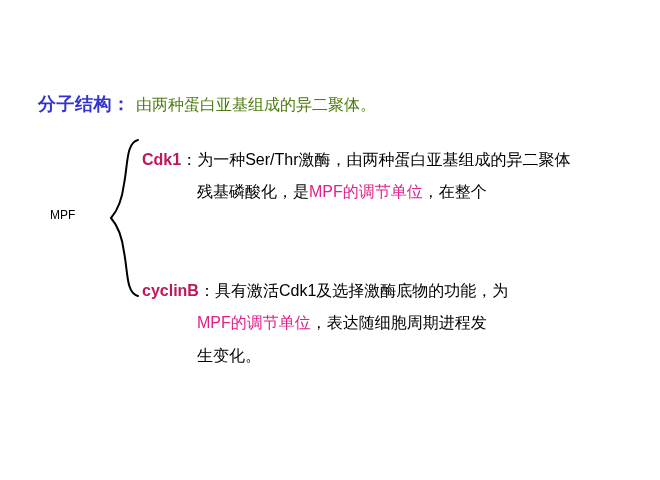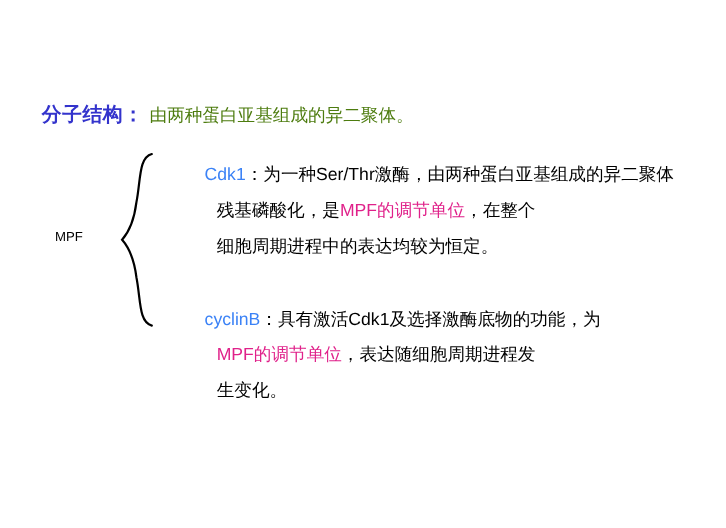--- a/index.html
+++ b/index.html
@@ -72,24 +72,23 @@
     top: 145px;
     width: 470px;
   }
   .block-cyclinb {
     position: absolute;
     left: 142px;
     top: 276px;
     width: 470px;
   }
   .term {
-    color: #3b82f6;
+    color: #be185d;
     font-size: 16px;
-    font-weight: normal;
-    margin-left: 44px;
+    font-weight: bold;
   }
   .term-colon {
     color: #000000;
     font-size: 16px;
   }
   .body-line {
     font-size: 16px;
     color: #000000;
     line-height: 33px;
     white-space: nowrap;
@@ -126,23 +125,20 @@
     </svg>
   </div>
 
   <div class="block-cdk1">
     <div class="body-line first">
       <span class="term">Cdk1</span><span class="term-colon">：</span><span>为一种Ser/Thr激酶，由两种蛋白亚基组成的异二聚体</span>
     </div>
     <div class="body-line indent">
       <span>残基磷酸化，是</span><span class="pink">MPF的调节单位</span><span>，在整个</span>
     </div>
-    <div class="body-line indent">
-      <span>细胞周期进程中的表达均较为恒定。</span>
-    </div>
   </div>
 
   <div class="block-cyclinb">
     <div class="body-line first">
       <span class="term">cyclinB</span><span class="term-colon">：</span><span>具有激活Cdk1及选择激酶底物的功能，为</span>
     </div>
     <div class="body-line indent2">
       <span class="pink">MPF的调节单位</span><span>，表达随细胞周期进程发</span>
     </div>
     <div class="body-line indent2">

